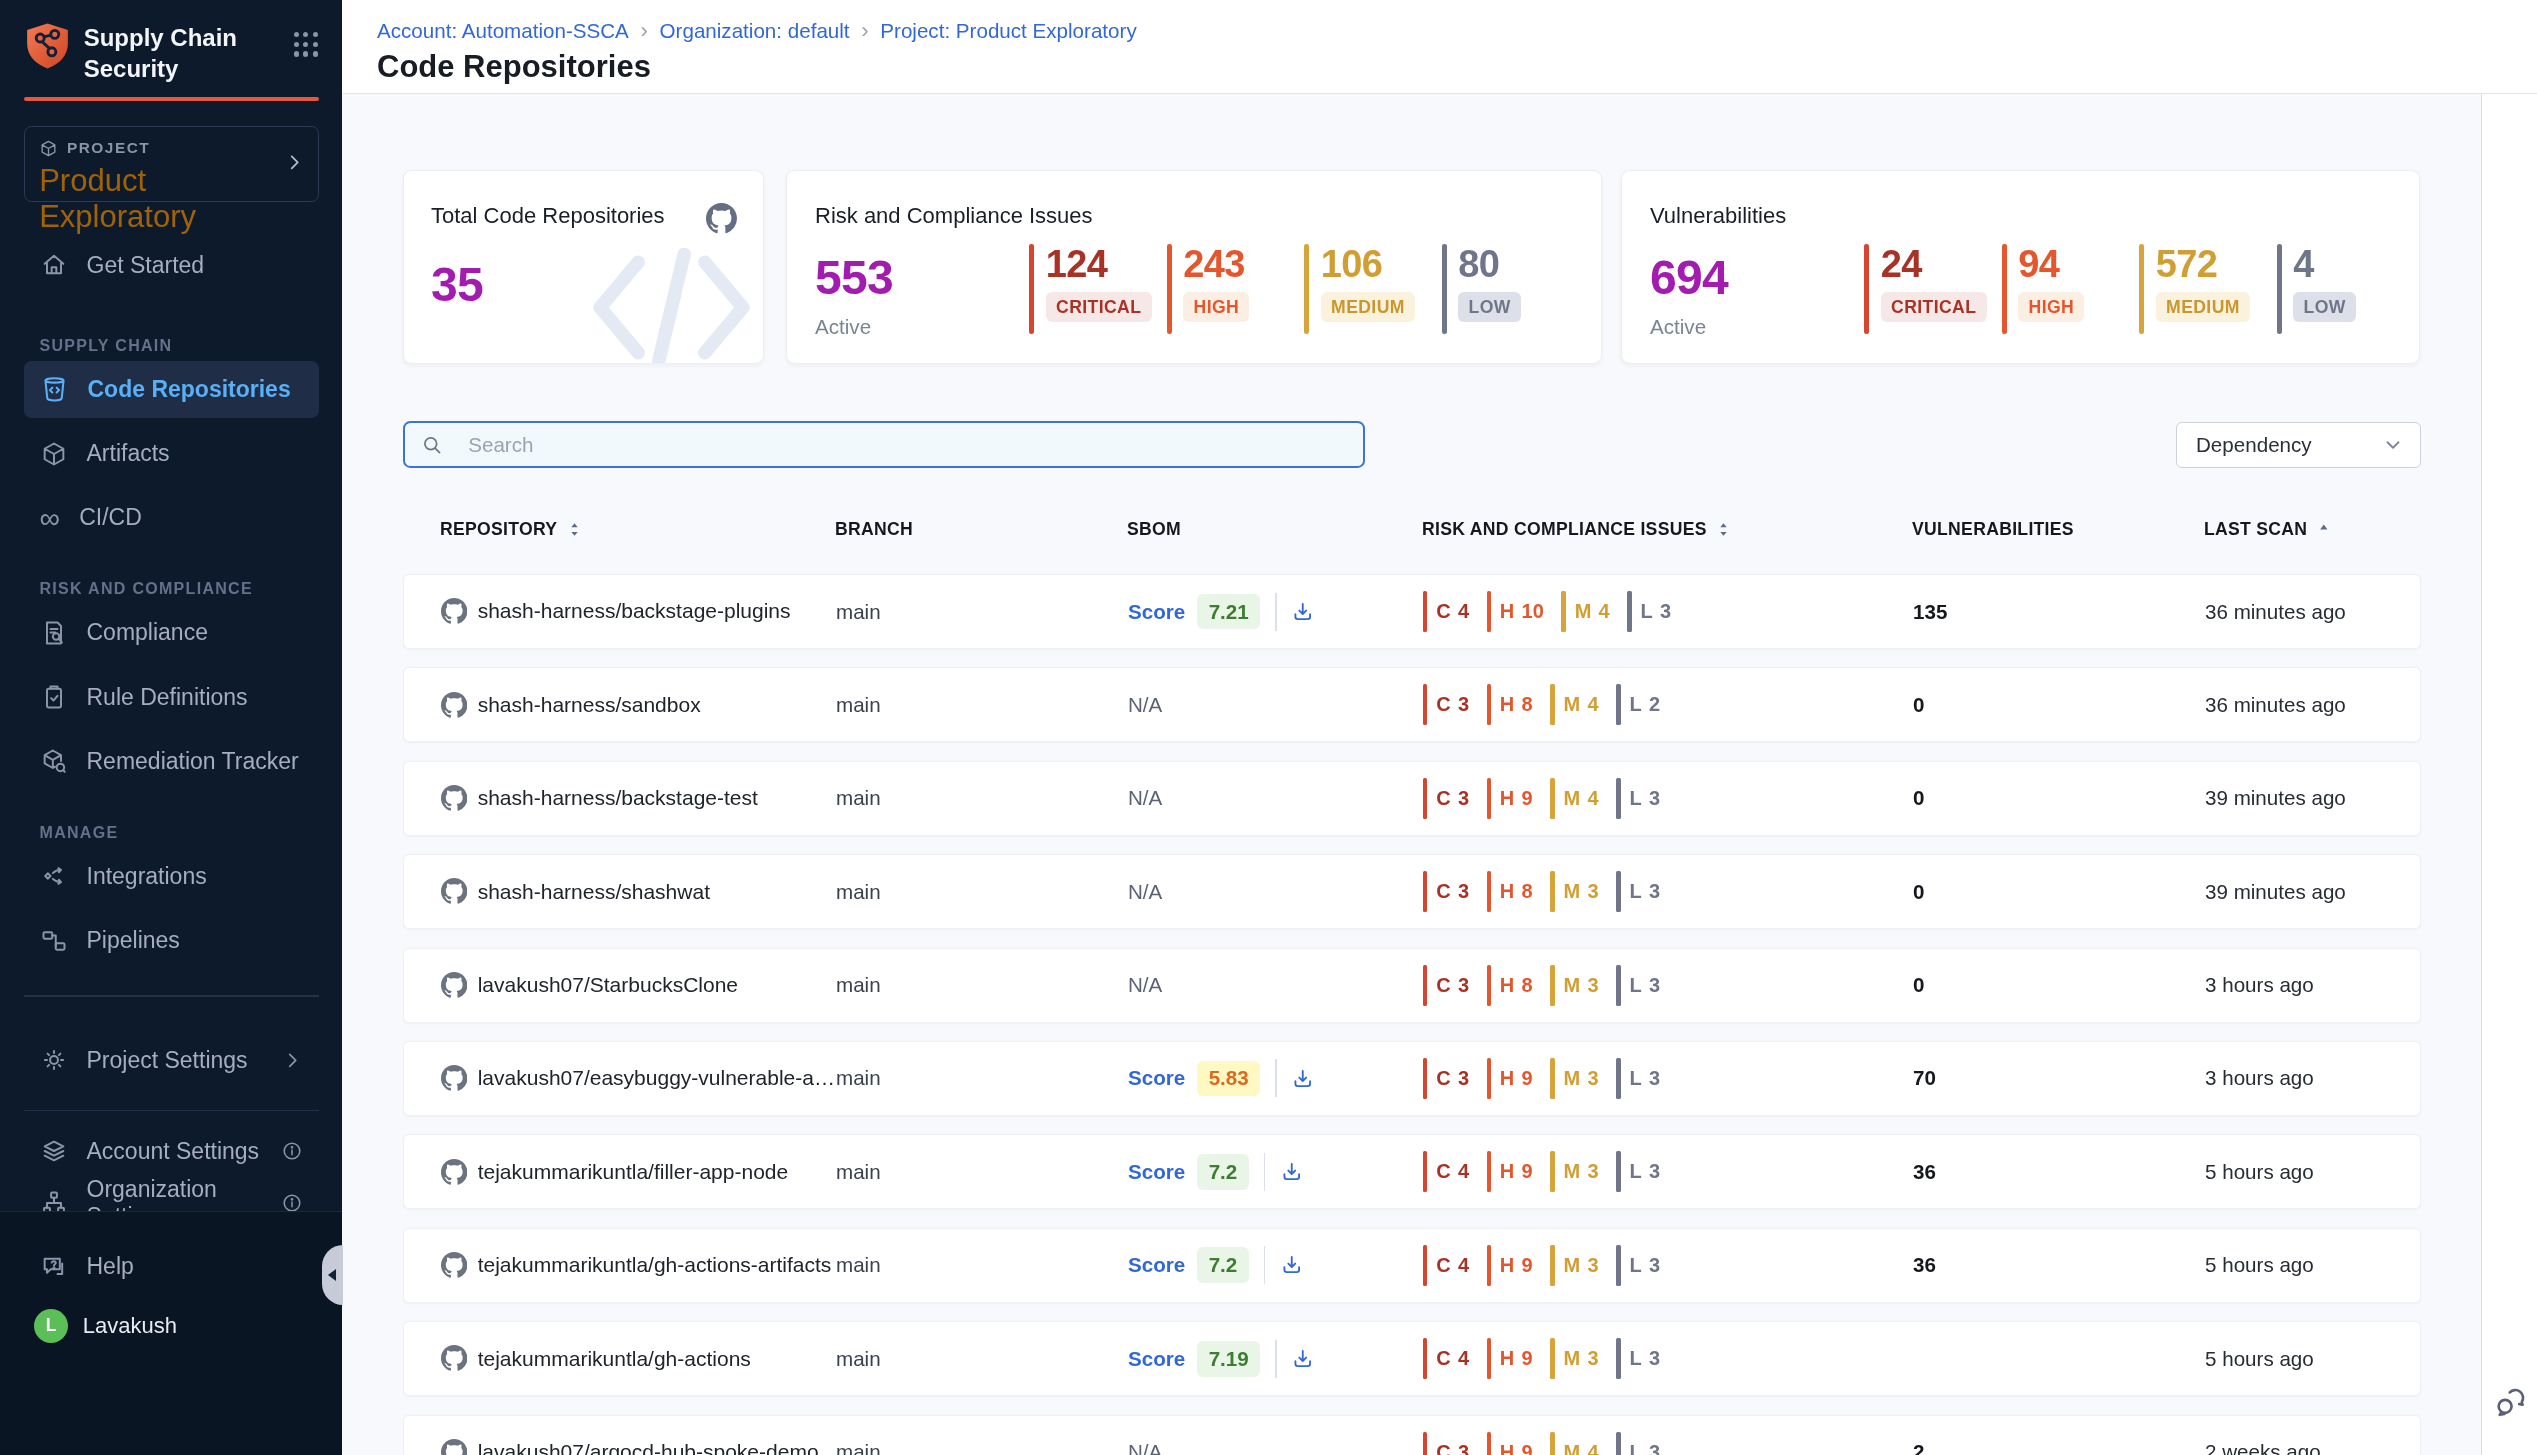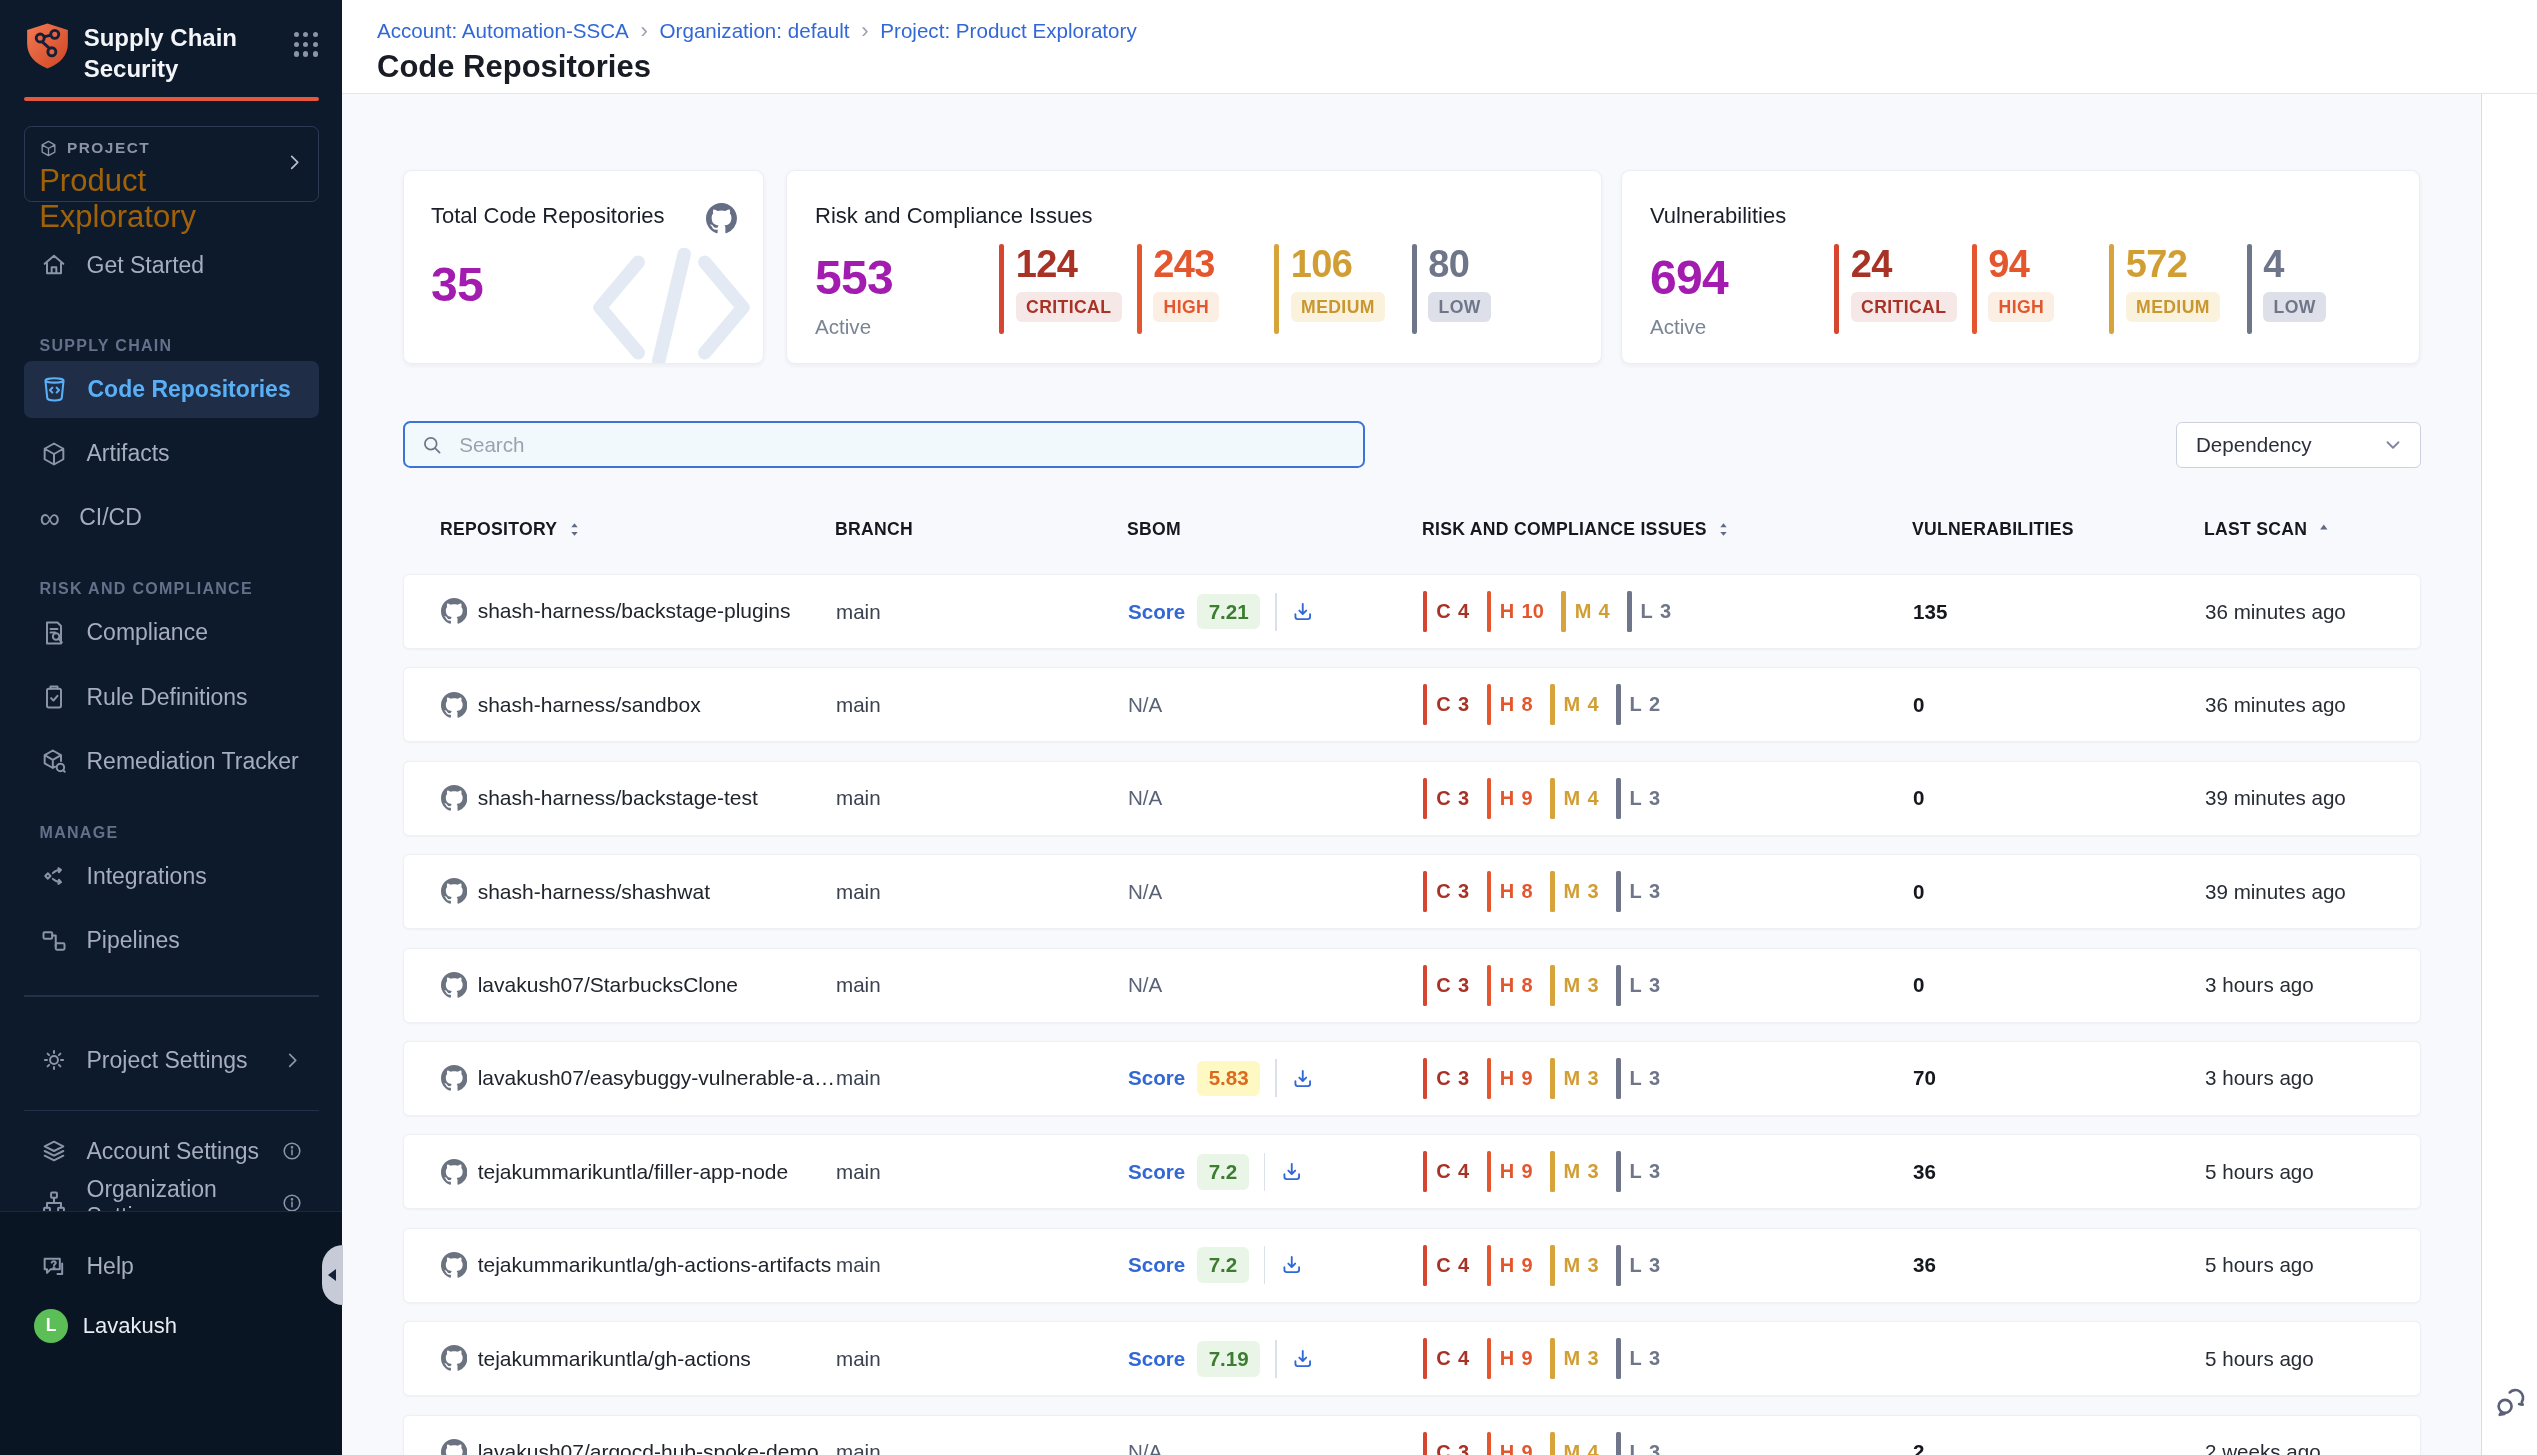--- a/index.html
+++ b/index.html
@@ -62,36 +62,36 @@
     box-shadow:0 1.5px 4.4px rgba(20,30,60,.05); overflow:hidden; }
   .card-total { width:361px; padding:32px 26px 0 27px; }
   .card-risk  { width:816px; margin-left:22px; padding:32px 0 0 28px; }
   .card-vulns { width:799px; margin-left:19px; padding:32px 0 0 28px; }
   .card-title-row { display:flex; align-items:flex-start; justify-content:space-between; }
   .card-title { font-size:22px; color:#1A1E28; }
   .gh-badge { color:#656E85; }
   .card-value { margin-top:20.6px; font-size:48px; font-weight:800; color:#a21caf; letter-spacing:-0.7px; }
   .card-caption { margin-top:10.3px; font-size:20.6px; color:#7A8494; }
   .code-mark { position:absolute; right:4.4px; bottom:-5.9px; color:#E3EAF4; }
-  .sev-group { position:absolute; left:212px; top:73px; display:flex; gap:12.5px; }
+  .sev-group { position:absolute; left:242px; top:73px; display:flex; gap:12.5px; }
   .sev-item { display:flex; gap:11.7px; width:125px; }
   .sev-item:last-child { width:95px; }
   .sev-bar { width:5.1px; height:90px; border-radius:2.2px; flex:0 0 5.1px; }
   .sev-col { display:flex; flex-direction:column; align-items:flex-start; }
   .sev-count { font-size:38px; font-weight:800; line-height:41px; letter-spacing:-0.7px; }
   .sev-badge { margin-top:7.3px; font-size:17.6px; font-weight:700; padding:4.4px 10.3px; border-radius:5.9px; letter-spacing:0.4px; }
   .c-critical .sev-count{color:#A93226} .c-critical .sev-bar{background:#D64530} .c-critical .sev-badge{background:#F6E8E6;color:#A93226}
   .c-high .sev-count{color:#E4572E} .c-high .sev-bar{background:#E4572E} .c-high .sev-badge{background:#FBEEE3;color:#E4572E}
   .c-medium .sev-count{color:#D19E33} .c-medium .sev-bar{background:#D7A43C} .c-medium .sev-badge{background:#FAF2DC;color:#C9962F}
   .c-low .sev-count{color:#6F7689} .c-low .sev-bar{background:#6F7689} .c-low .sev-badge{background:#DDE0E9;color:#6F7689}
 
   
   .toolbar { margin-top:57px; display:flex; justify-content:space-between; align-items:center; }
   .search-box { width:962px; height:47px; background:#F2F9FC; border:2.2px solid #3B73D9; border-radius:7.3px;
-    display:flex; align-items:center; padding:0 14.7px; gap:16px; }
+    display:flex; align-items:center; padding:0 14.7px; gap:25px; }
   .search-box input { flex:1; border:none; outline:none; background:transparent; font-size:20.6px; color:#2A2F3A;
     font-family:"Liberation Sans","DejaVu Sans",sans-serif; }
   .search-box input::placeholder { color:#9CA3AF; }
   .search-icon { color:#6E7787; display:flex; }
   .dropdown { width:245px; height:46px; background:#fff; border:1.5px solid #CDD1DE; border-radius:5.9px;
     display:flex; align-items:center; justify-content:space-between; padding:0 16px 0 19px; cursor:pointer; }
   .dropdown-value { font-size:20.6px; color:#2A2F3A; }
   .dropdown .chev { color:#7E86A0; display:flex; }
 
   

